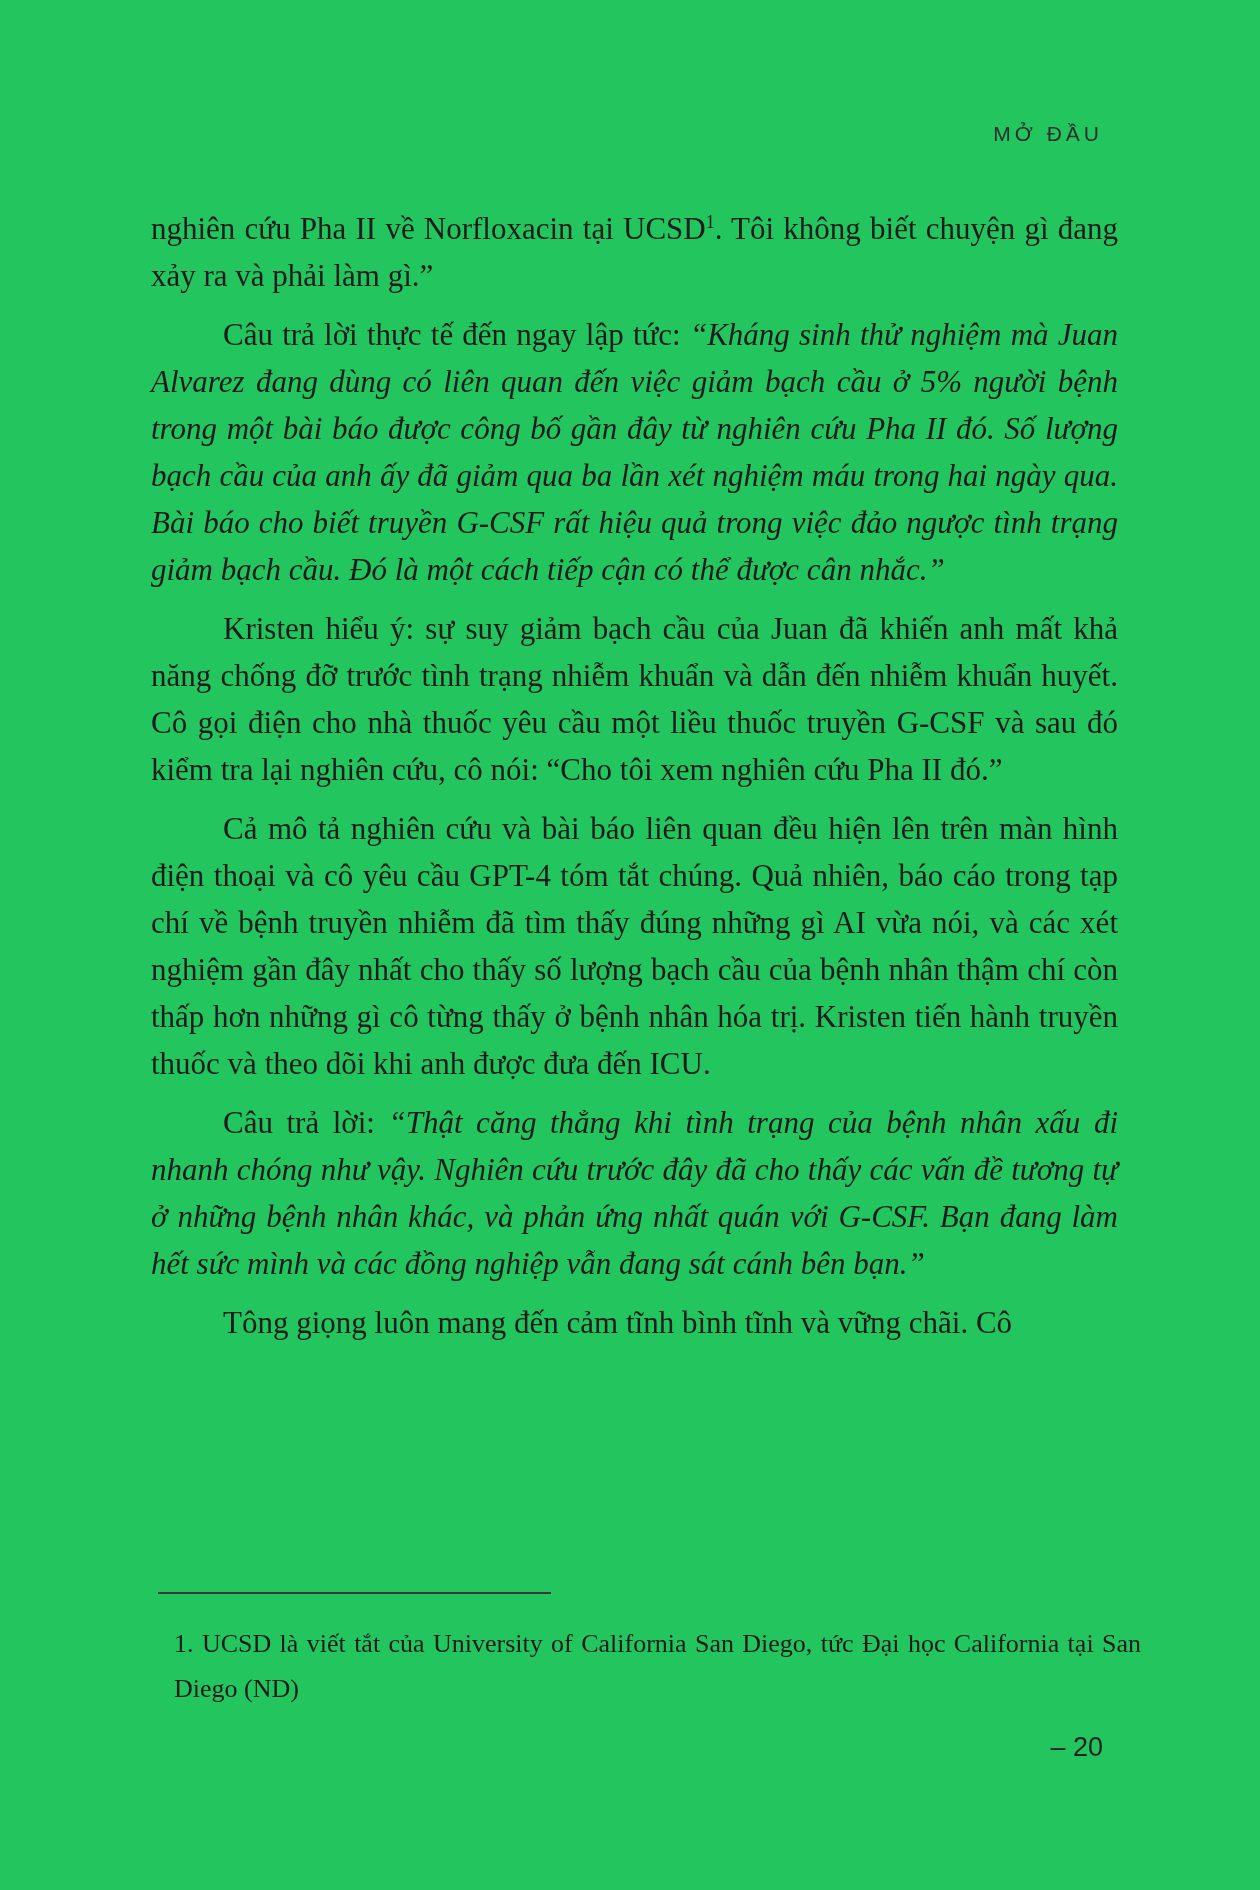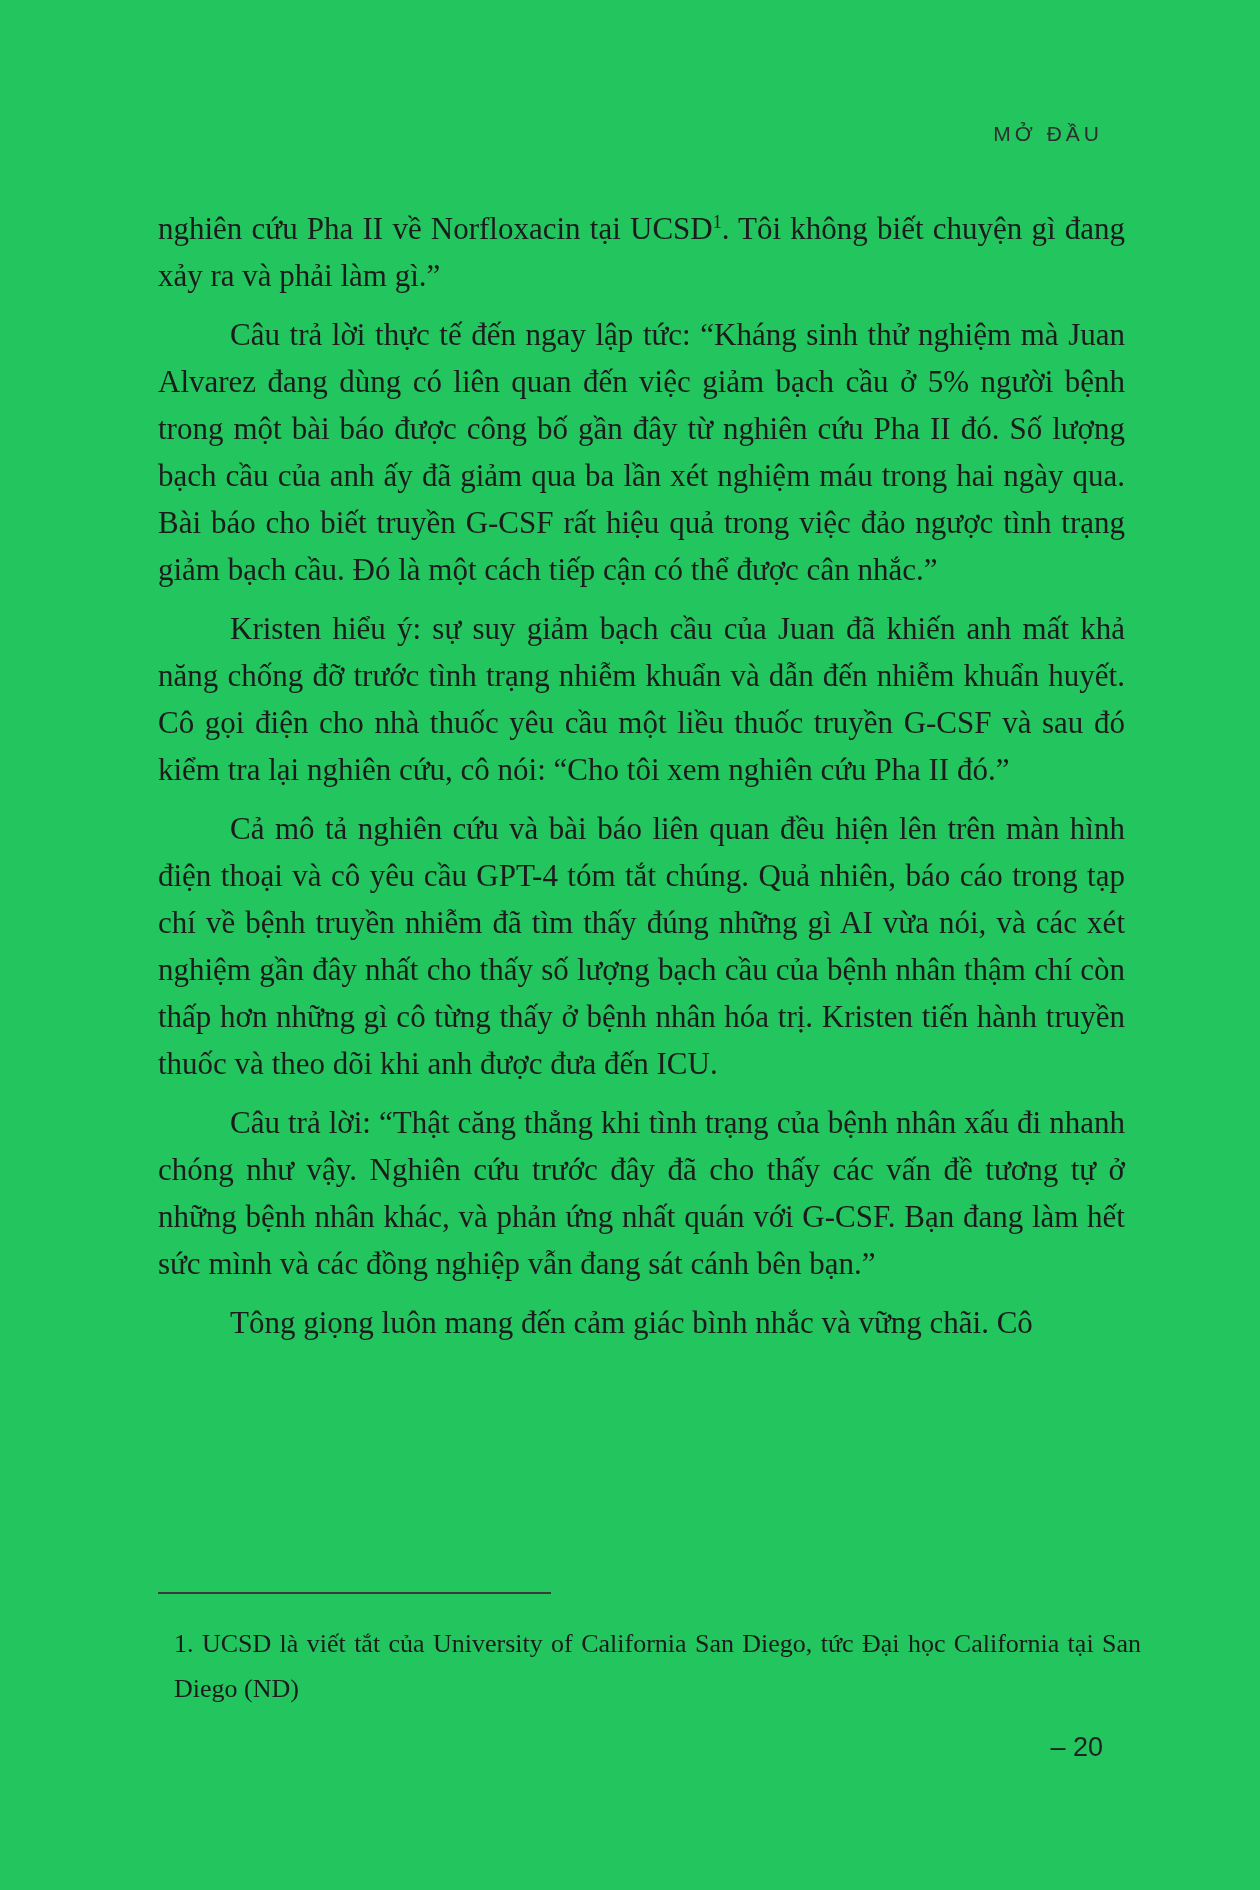--- a/index.html
+++ b/index.html
@@ -18,32 +18,32 @@
     top: 122px;
     right: 157px;
     font-family: "Liberation Sans", sans-serif;
     font-size: 21px;
     font-weight: 500;
     letter-spacing: 4px;
     color: #2e2e2e;
   }
   .body-text {
     position: absolute;
-    left: 158px;
+    left: 151px;
     top: 205px;
     width: 967px;
   }
   .para {
     margin: 0 0 12px 0;
     font-size: 31px;
     line-height: 47px;
     text-align: justify;
   }
   .para.indent { text-indent: 72px; }
-  .italic { }
+  .italic { font-style: italic; }
   sup.sup {
     font-size: 0.58em;
     line-height: 0;
     vertical-align: super;
   }
   .footnote-area { position: absolute; left: 0; top: 0; width: 100%; }
   .footnote-rule {
     position: absolute;
     left: 158px;
     top: 1592px;
@@ -77,21 +77,21 @@
 <div class="page">
 
   <div class="running-head">MỞ ĐẦU</div>
 
   <main class="body-text">
       <p class="para"><span>nghiên cứu Pha II về Norfloxacin tại UCSD</span><sup class="sup">1</sup><span>. Tôi không biết chuyện gì đang xảy ra và phải làm gì.”</span></p>
       <p class="para indent"><span>Câu trả lời thực tế đến ngay lập tức: </span><span class="italic">“Kháng sinh thử nghiệm mà Juan Alvarez đang dùng có liên quan đến việc giảm bạch cầu ở 5% người bệnh trong một bài báo được công bố gần đây từ nghiên cứu Pha II đó. Số lượng bạch cầu của anh ấy đã giảm qua ba lần xét nghiệm máu trong hai ngày qua. Bài báo cho biết truyền G-CSF rất hiệu quả trong việc đảo ngược tình trạng giảm bạch cầu. Đó là một cách tiếp cận có thể được cân nhắc.”</span></p>
       <p class="para indent"><span>Kristen hiểu ý: sự suy giảm bạch cầu của Juan đã khiến anh mất khả năng chống đỡ trước tình trạng nhiễm khuẩn và dẫn đến nhiễm khuẩn huyết. Cô gọi điện cho nhà thuốc yêu cầu một liều thuốc truyền G-CSF và sau đó kiểm tra lại nghiên cứu, cô nói: “Cho tôi xem nghiên cứu Pha II đó.”</span></p>
       <p class="para indent"><span>Cả mô tả nghiên cứu và bài báo liên quan đều hiện lên trên màn hình điện thoại và cô yêu cầu GPT-4 tóm tắt chúng. Quả nhiên, báo cáo trong tạp chí về bệnh truyền nhiễm đã tìm thấy đúng những gì AI vừa nói, và các xét nghiệm gần đây nhất cho thấy số lượng bạch cầu của bệnh nhân thậm chí còn thấp hơn những gì cô từng thấy ở bệnh nhân hóa trị. Kristen tiến hành truyền thuốc và theo dõi khi anh được đưa đến ICU.</span></p>
       <p class="para indent"><span>Câu trả lời: </span><span class="italic">“Thật căng thẳng khi tình trạng của bệnh nhân xấu đi nhanh chóng như vậy. Nghiên cứu trước đây đã cho thấy các vấn đề tương tự ở những bệnh nhân khác, và phản ứng nhất quán với G-CSF. Bạn đang làm hết sức mình và các đồng nghiệp vẫn đang sát cánh bên bạn.”</span></p>
-      <p class="para indent"><span>Tông giọng luôn mang đến cảm giác bình nhắc và vững chãi. Cô</span></p>
+      <p class="para indent"><span>Tông giọng luôn mang đến cảm tĩnh bình tĩnh và vững chãi. Cô</span></p>
     </main>
 
   <div class="footnote-area">
     <div class="footnote-rule"></div>
     <p class="footnote">1. UCSD là viết tắt của University of California San Diego, tức Đại học California tại San Diego (ND)</p>
   </div>
 
   <div class="page-number">– 20</div>
 
 </div>

